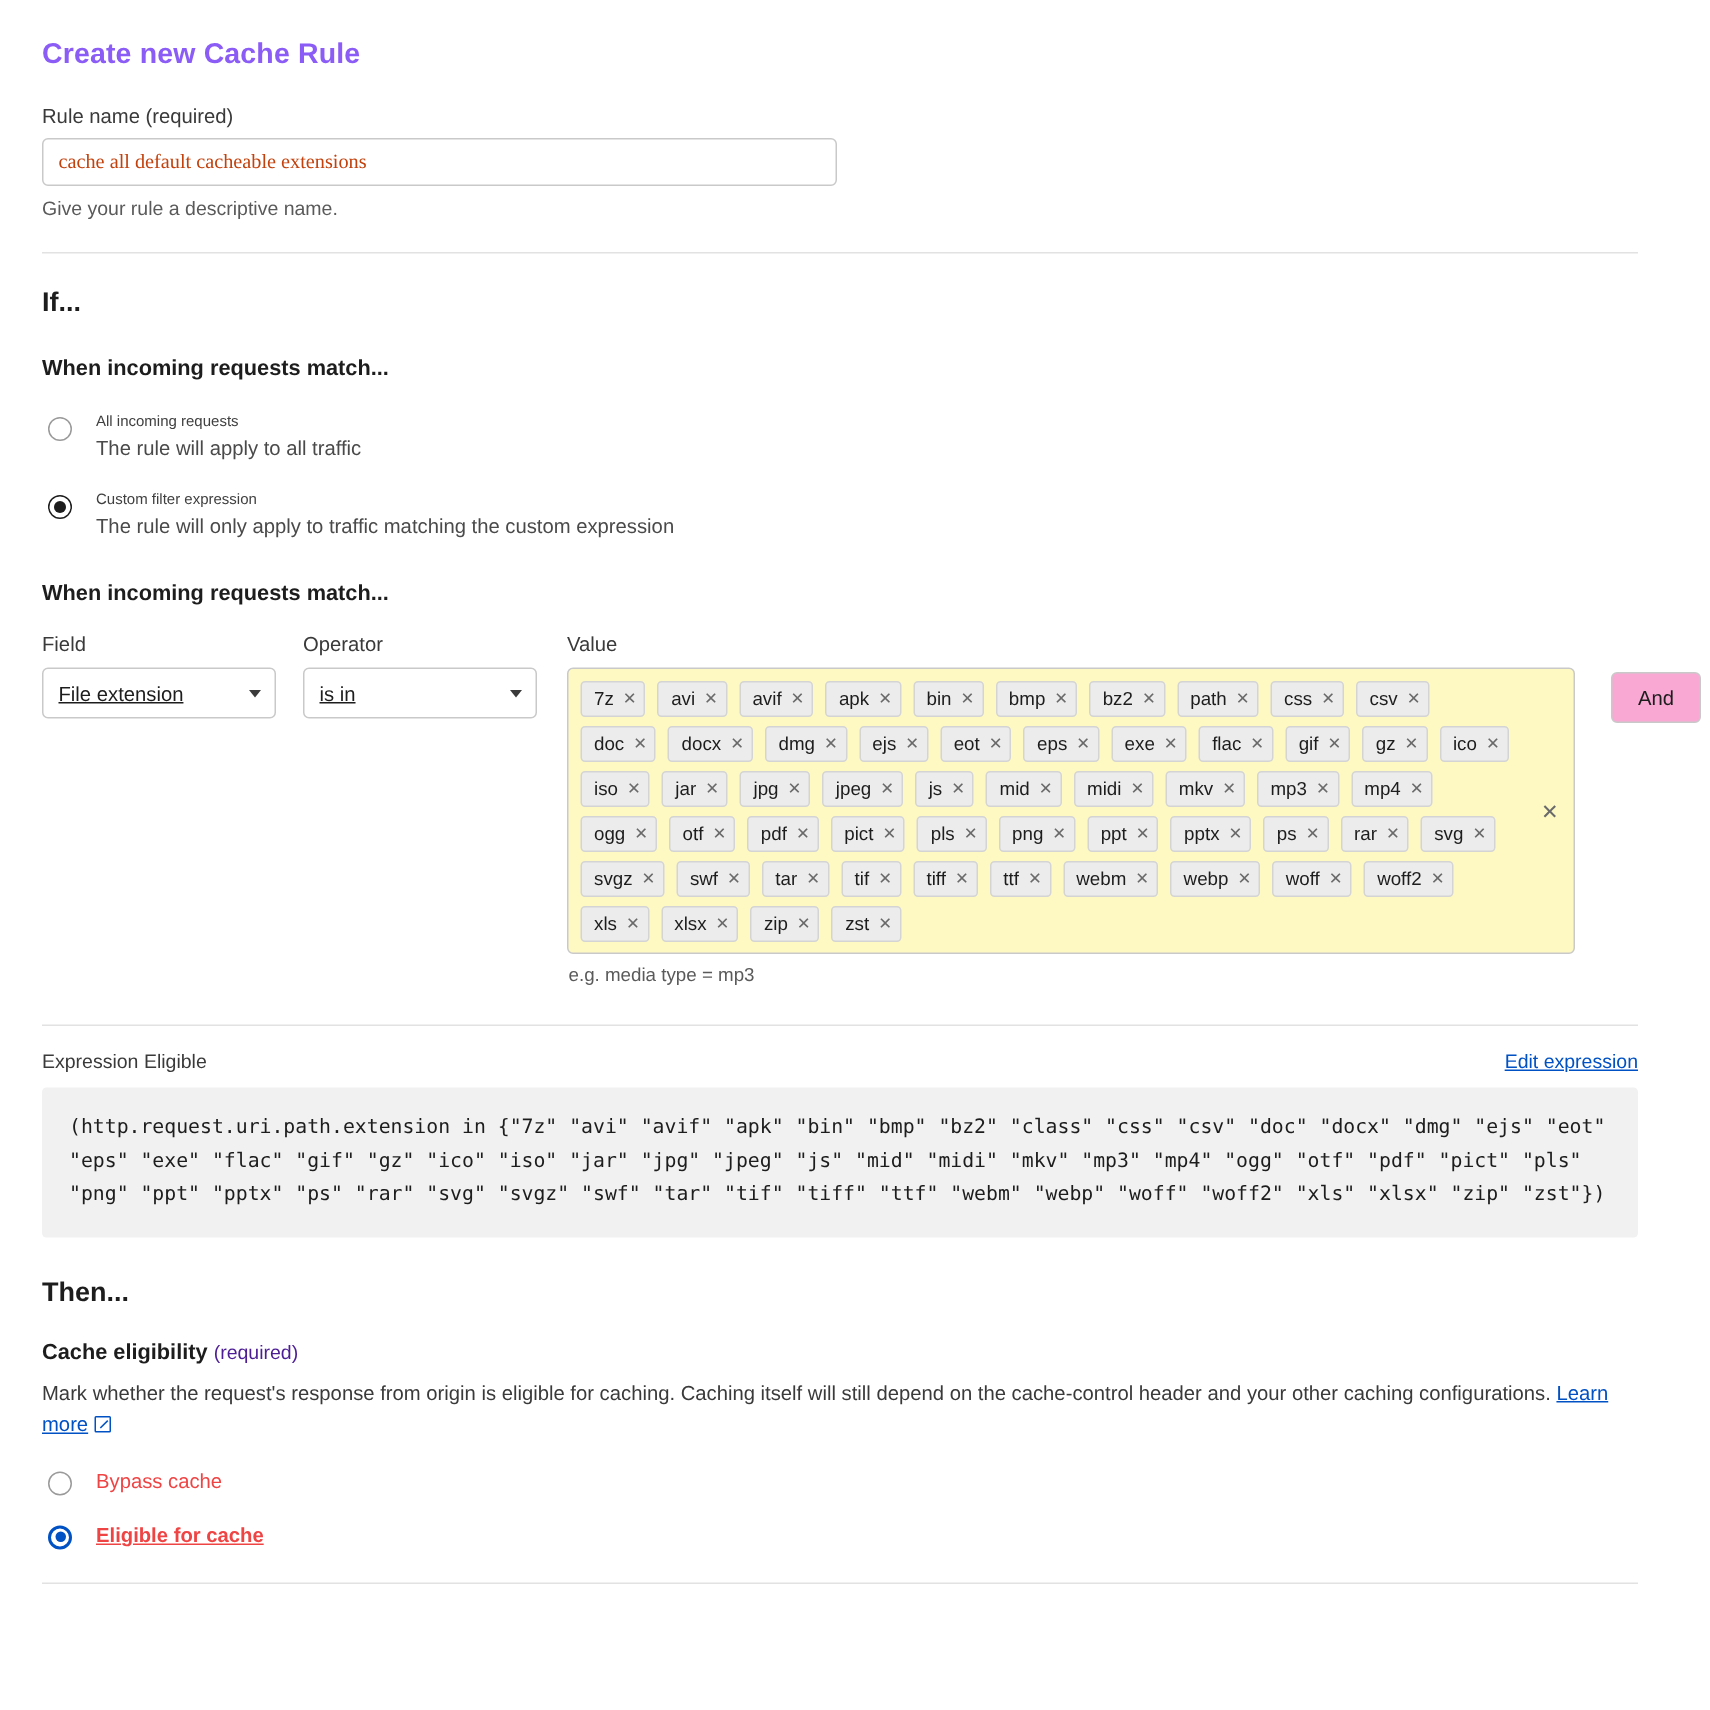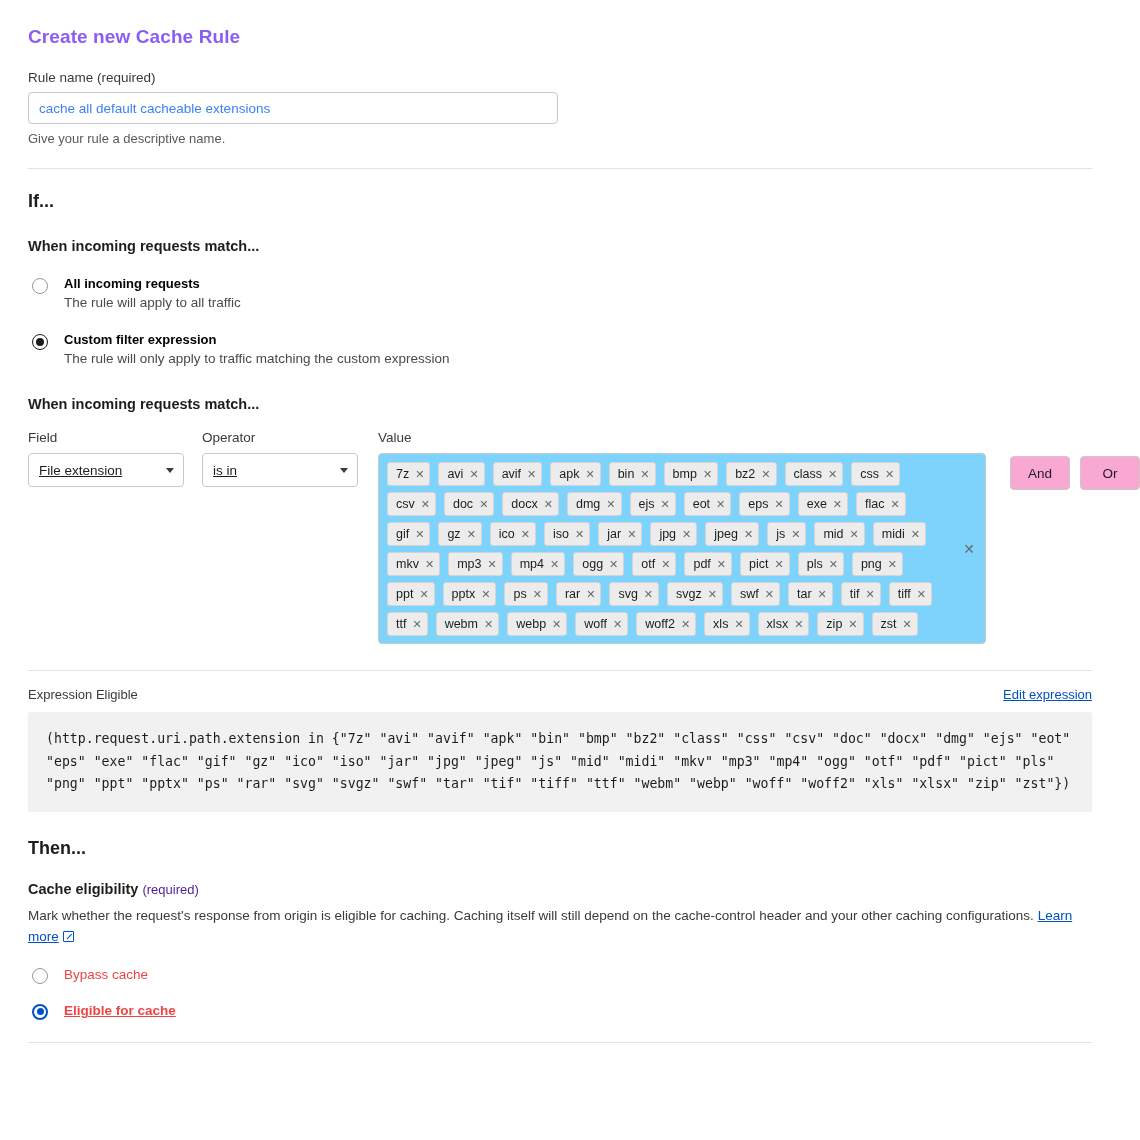--- a/index.html
+++ b/index.html
@@ -29,22 +29,22 @@
     color: #3a3a3a;
     margin-bottom: 7px;
   }
   .text-input {
     width: 530px;
     height: 32px;
     border: 1px solid #c9c9c9;
     border-radius: 4px;
     padding: 0 10px;
     font-size: 13.5px;
-    color: #3b82f6;
-    font-family: Liberation Sans, sans-serif;
+    color: #c2410c;
+    font-family: Liberation Serif, serif;
     background: #fff;
     outline: none;
   }
   .help-text {
     font-size: 13px;
     color: #5a5a5a;
     margin-top: 7px;
   }
   .divider {
     border: none;
@@ -93,23 +93,23 @@
   }
   .radio.blue::after {
     content: "";
     position: absolute;
     left: 2.5px; top: 2.5px;
     width: 7px; height: 7px;
     border-radius: 50%;
     background: #0051c3;
   }
   .radio-text .rt-title {
-    font-size: 13px;
-    font-weight: bold;
-    color: #000000;
+    font-size: 10px;
+    font-weight: normal;
+    color: #404040;
   }
   .radio-text .rt-desc {
     font-size: 13.5px;
     color: #4a4a4a;
     margin-top: 4px;
   }
   .cond-grid {
     display: flex;
     align-items: flex-start;
     margin-top: 18px;
@@ -138,24 +138,24 @@
     right: 9px; top: 50%;
     margin-top: -2px;
     width: 0; height: 0;
     border-left: 4.5px solid transparent;
     border-right: 4.5px solid transparent;
     border-top: 5px solid #3a3a3a;
   }
   .sel-field { width: 156px; }
   .sel-op { width: 156px; }
   .value-box {
-    width: 608px;
+    width: 672px;
     border: 1px solid #c9c9c9;
     border-radius: 4px;
-    background: #7dd3fc;
+    background: #fef9c3;
     padding: 8px 8px 7px 8px;
     position: relative;
     min-height: 34px;
   }
   .chips {
     display: flex;
     flex-wrap: wrap;
     gap: 6px 8px;
     padding-right: 34px;
   }
@@ -379,21 +379,21 @@
             </span>
             <span class="chip">
               <span>bmp</span>
               <span class="x">✕</span>
             </span>
             <span class="chip">
               <span>bz2</span>
               <span class="x">✕</span>
             </span>
             <span class="chip">
-              <span>class</span>
+              <span>path</span>
               <span class="x">✕</span>
             </span>
             <span class="chip">
               <span>css</span>
               <span class="x">✕</span>
             </span>
             <span class="chip">
               <span>csv</span>
               <span class="x">✕</span>
             </span>
@@ -577,20 +577,21 @@
               <span>zip</span>
               <span class="x">✕</span>
             </span>
             <span class="chip">
               <span>zst</span>
               <span class="x">✕</span>
             </span>
           </div>
         <span class="clear-all">✕</span>
       </div>
+      <div class="value-hint">e.g. media type = mp3</div>
     </div>
 
     <div style="margin-left:14px;padding-top:26px">
       <div class="logic-btns">
         <button class="btn">And</button>
         <button class="btn">Or</button>
       </div>
     </div>
 
   </div>

